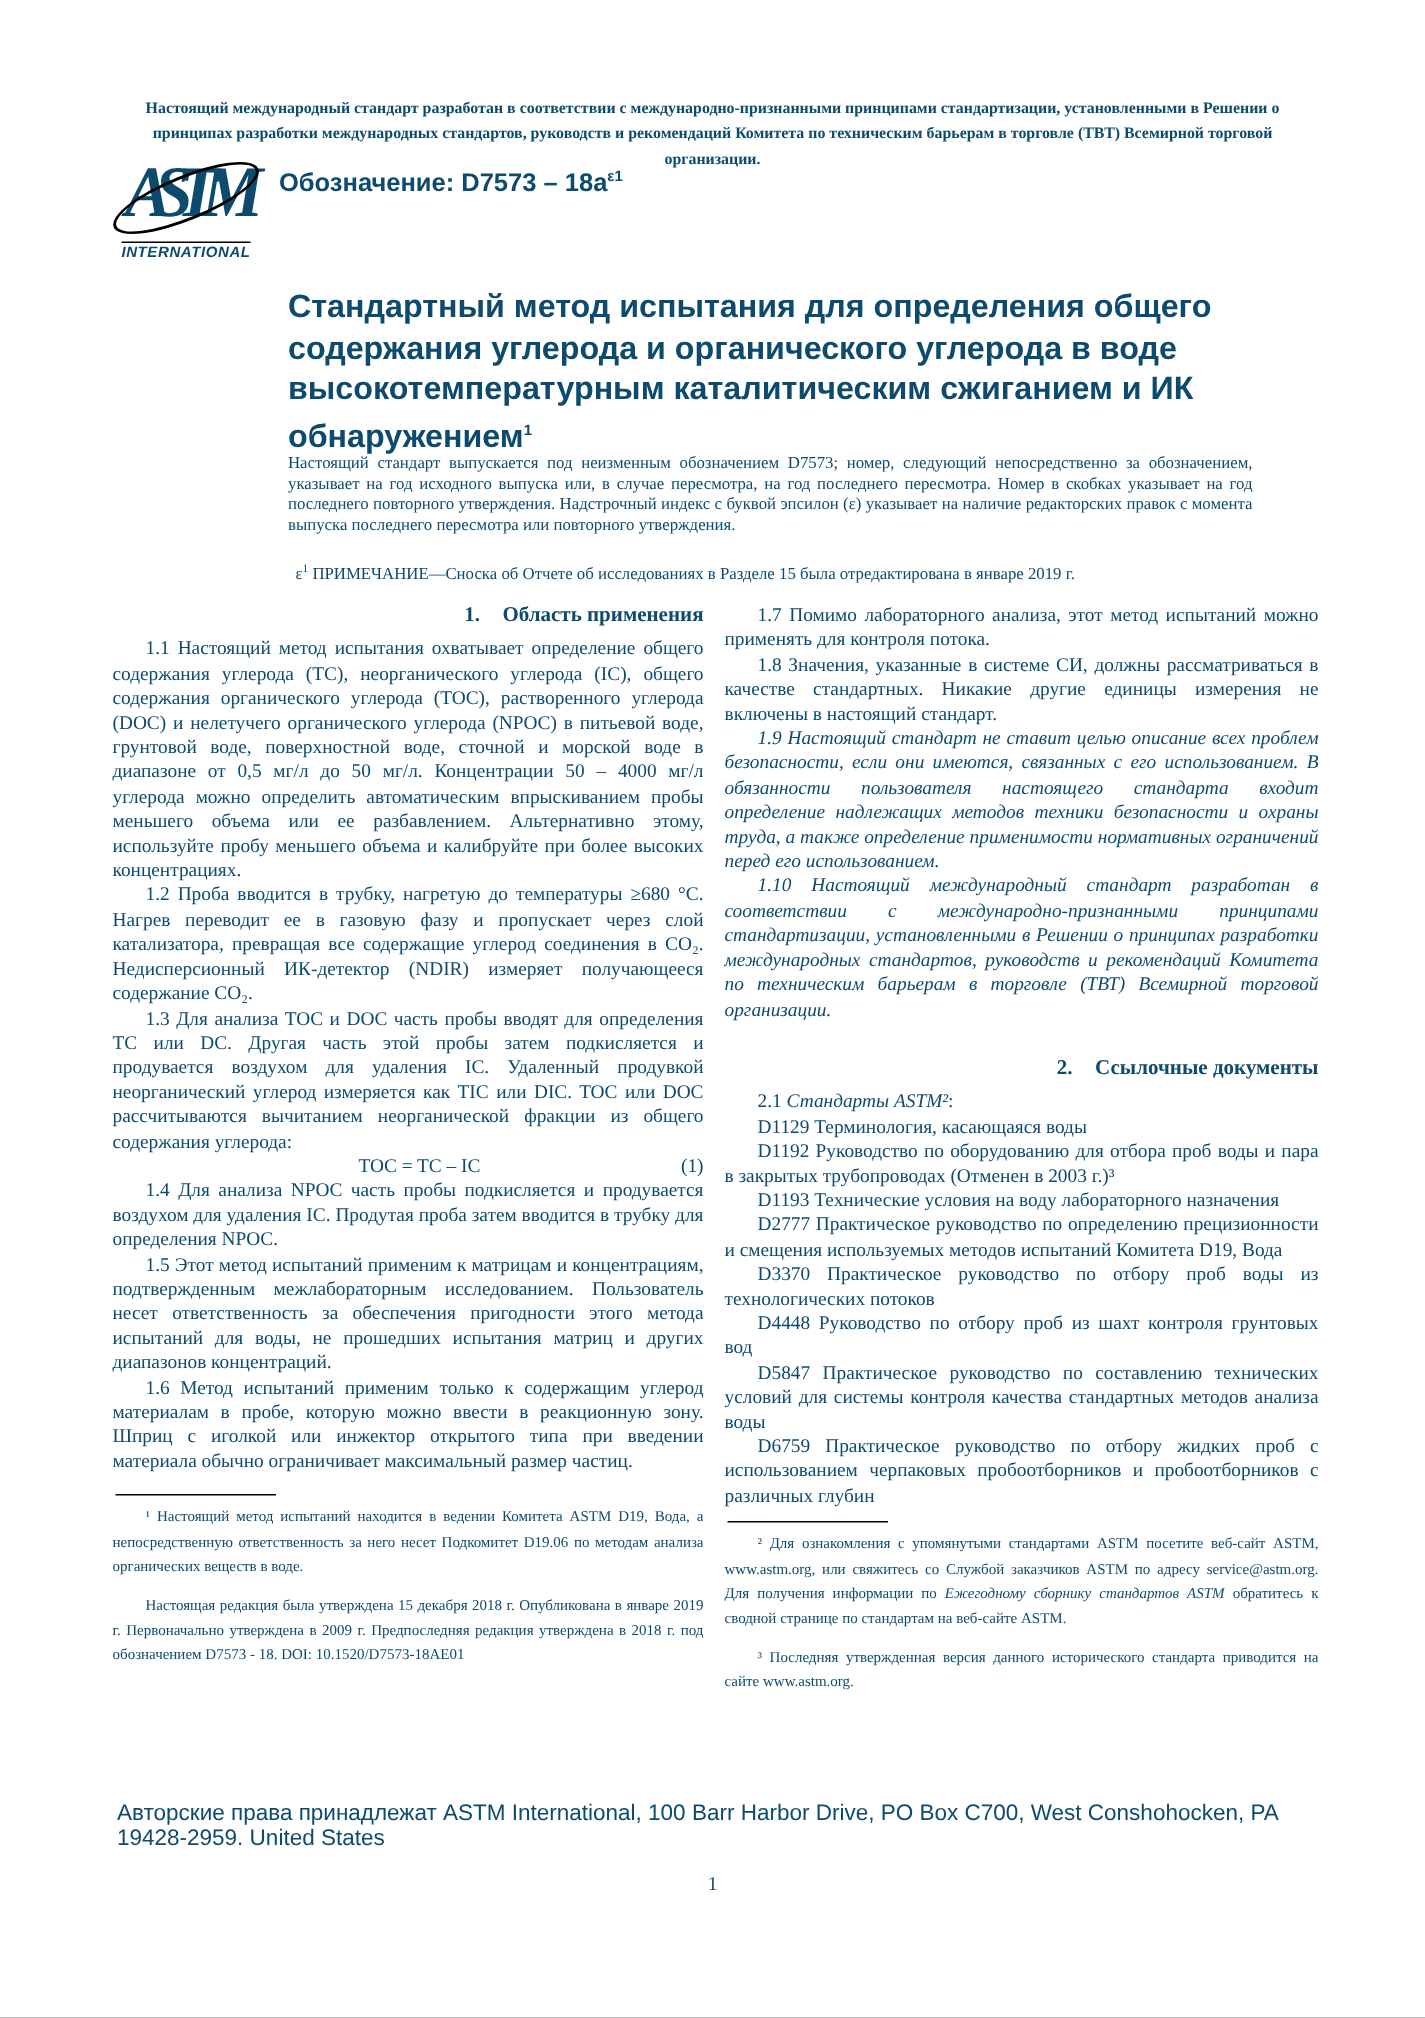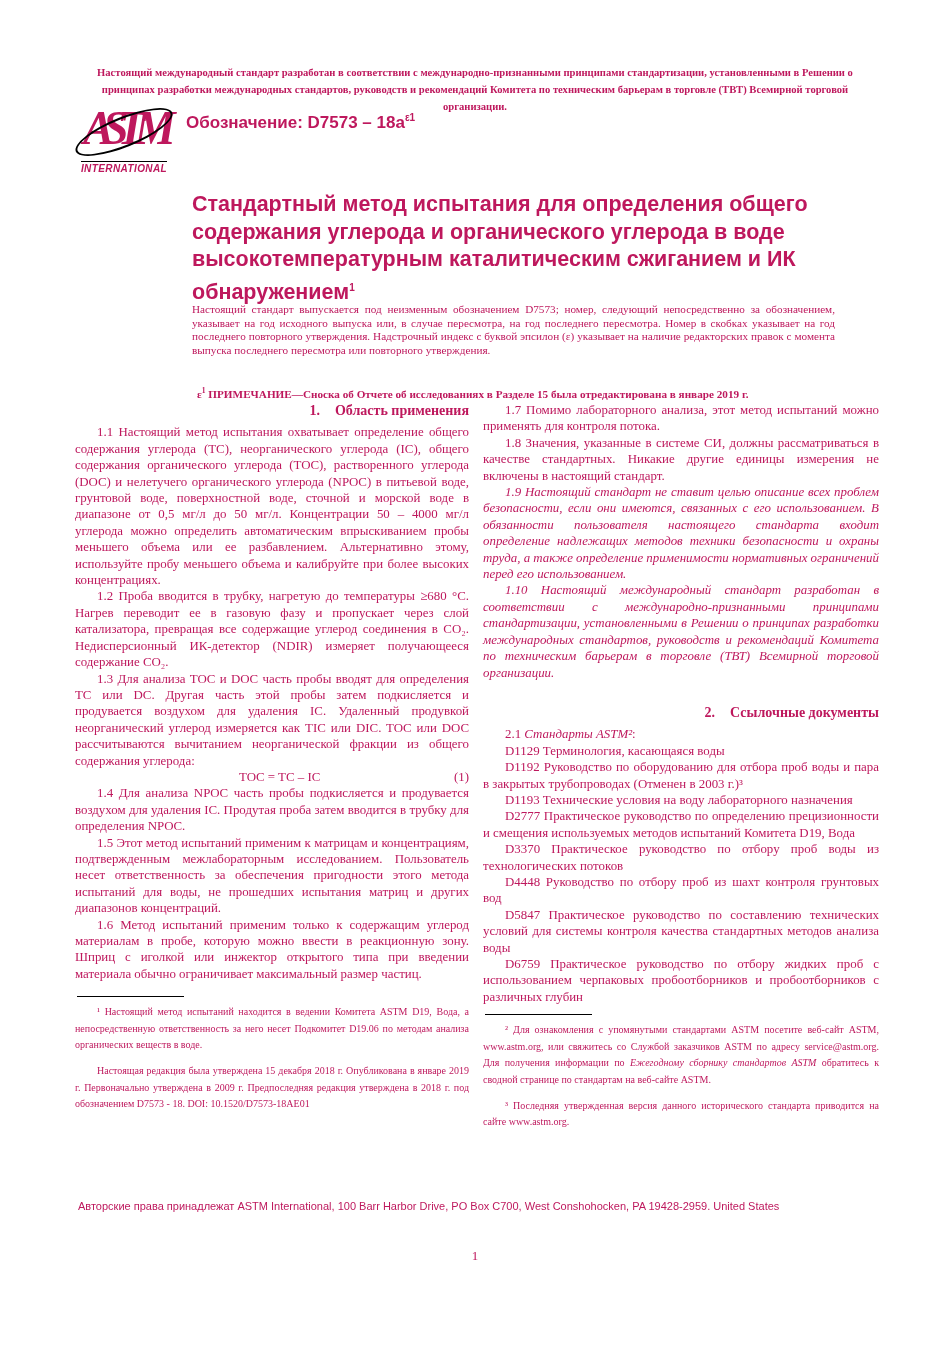--- a/index.html
+++ b/index.html
@@ -1,18 +1,18 @@
 <!DOCTYPE html>
 <html><head>
 <meta charset="utf-8">
 <style>
   html,body { margin:0; padding:0; background:#888; }
   .page {
     position:relative; width:950px; height:1345px; margin:0 auto;
-    background:#ffffff; color:#be185d;
+    background:#ffffff; color:#0c4a6e;
     font-family:"Liberation Serif", serif;
     overflow:hidden;
   }
   
   .top-disclaimer {
     position:absolute; top:64px; left:95px; width:760px;
     font-size:10.6px; font-weight:bold; line-height:17px; text-align:center;
   }
   
   .logo { position:absolute; top:100px; left:74px; width:100px; text-align:center; }
@@ -43,23 +43,22 @@
     position:absolute; top:177px; left:192px; width:665px;
     font-family:"Liberation Sans", sans-serif; font-weight:bold;
     font-size:21.5px; line-height:27.5px;
   }
   
   .preamble {
     position:absolute; top:303px; left:192px; width:643px;
     font-size:11.2px; line-height:13.6px; text-align:justify;
   }
   .eps-note {
-    position:absolute; top:386px; left:197px; width:650px;
+    position:absolute; top:374px; left:197px; width:650px;
     font-size:11.2px;
-    font-weight:bold;
   }
   .eps-note sup { font-size:7.5px; }
   
   .columns {
     position:absolute; top:402px; left:75px; width:804px;
     display:flex; gap:14px;
   }
   .col { font-size:12.9px; line-height:16.4px; text-align:justify; }
   .col-left  { width:394px; }
   .col-right { width:396px; }
@@ -77,21 +76,21 @@
   
   .fnblock { margin-top:14px; font-size:10px; line-height:16.6px; text-align:justify; }
   .fnblock.right { margin-top:9px; }
   .fn-rule { width:107px; border-top:1.2px solid #000; margin:0 0 7px 2px; }
   .fnblock p { margin:0; text-indent:22px; }
   .fnblock p + p { margin-top:9px; }
   .fn-it { font-style:italic; }
   
   .copyright {
     position:absolute; top:1200px; left:78px; width:820px;
-    font-family:"Liberation Sans", sans-serif; font-size:11px;
+    font-family:"Liberation Sans", sans-serif; font-size:15px;
   }
   .page-num {
     position:absolute; top:1248px; left:0; width:100%;
     text-align:center; font-size:13px;
   }
 </style>
 </head>
 <body>
 
 <div class="page">

